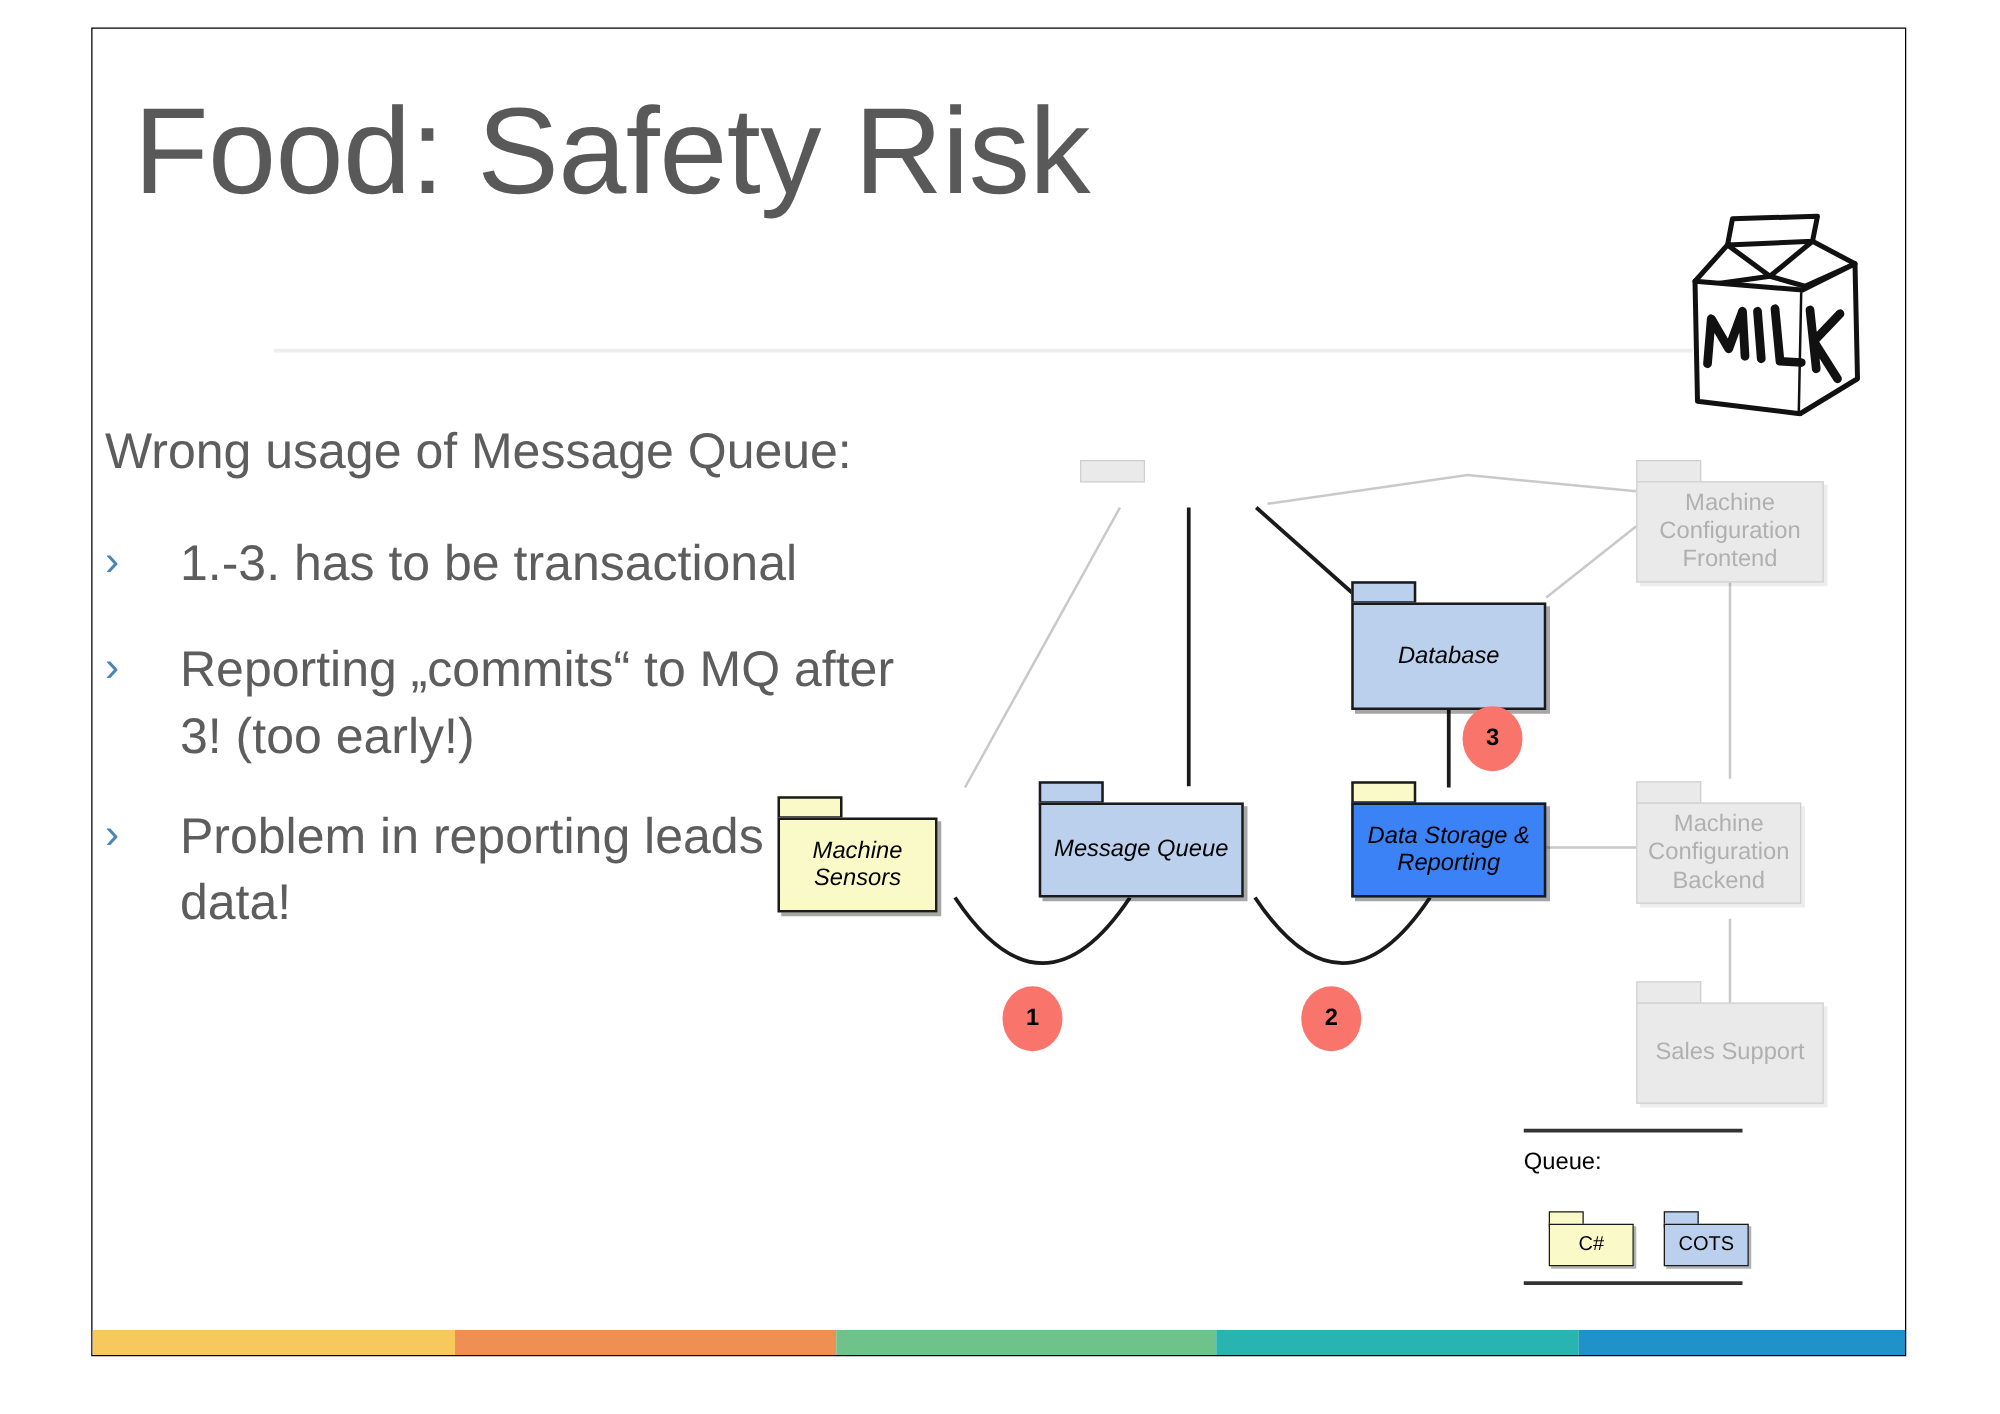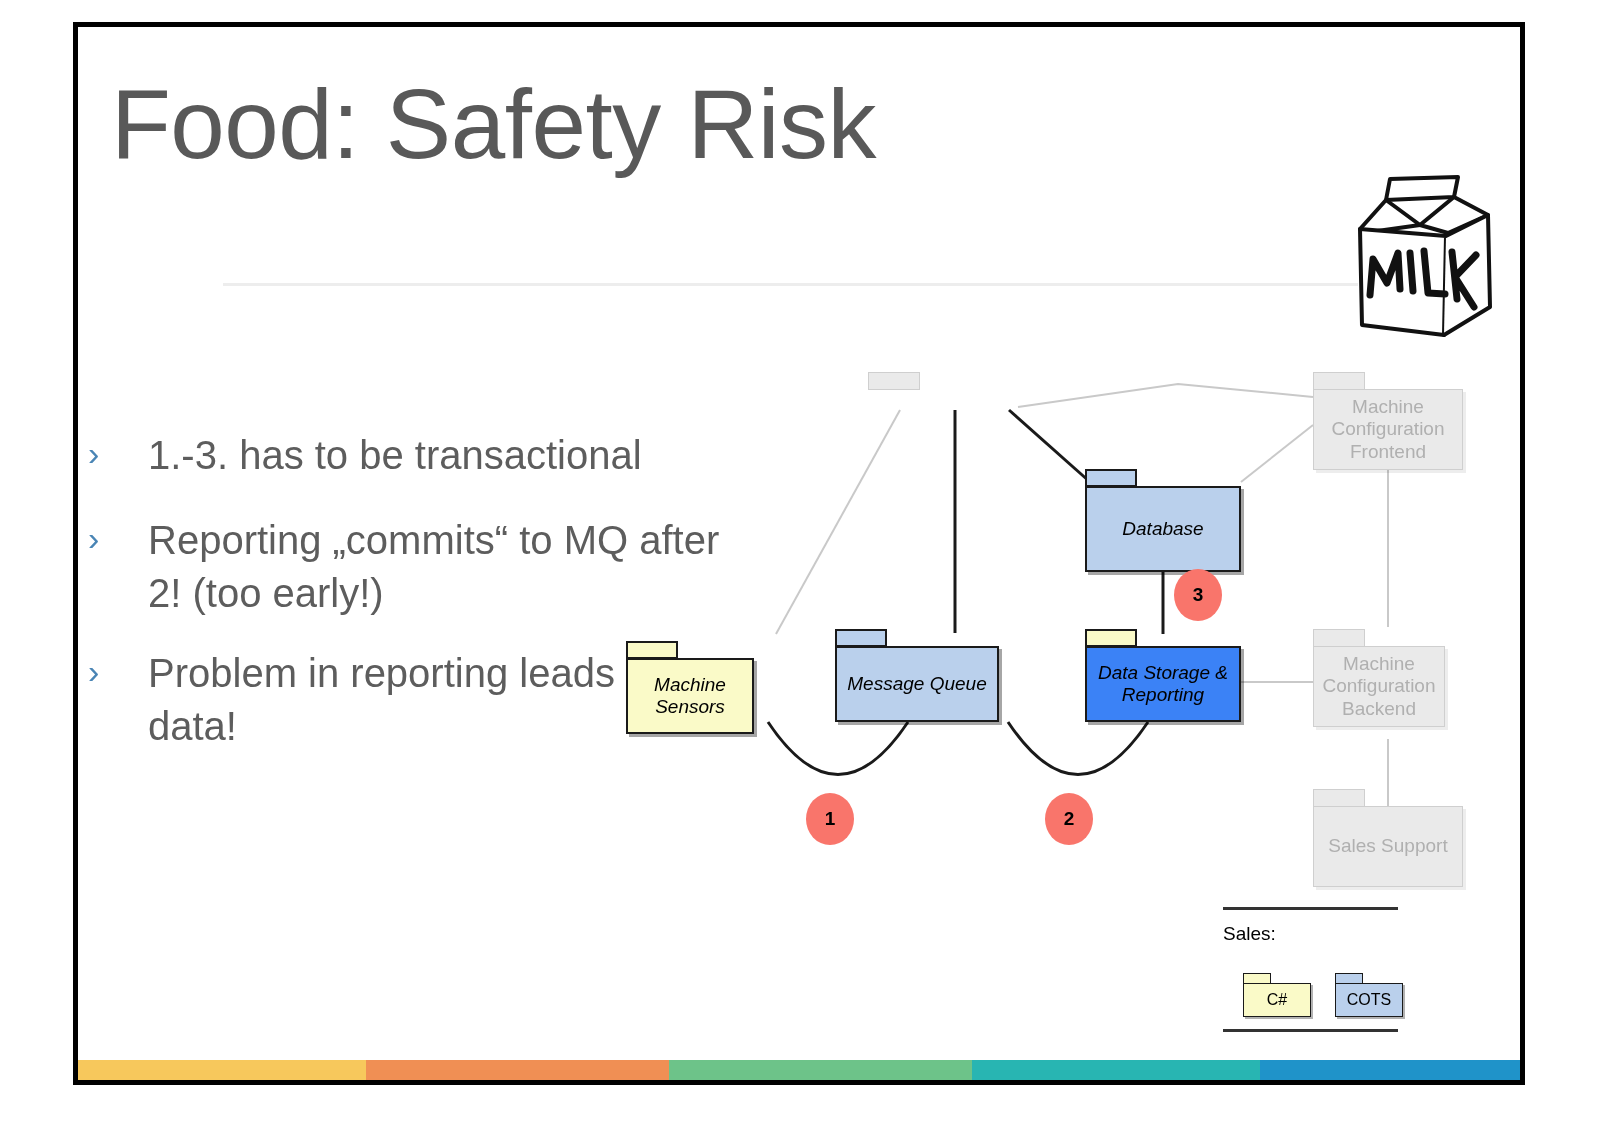--- a/index.html
+++ b/index.html
@@ -15,21 +15,21 @@
   }
 
   
   #slide {
     position: absolute;
     left: 73px;
     top: 22px;
     width: 1452px;
     height: 1063px;
     background: #ffffff;
-    border: 5px solid #000000;
+    border: 1px solid #000000;
     box-sizing: border-box;
     overflow: hidden;
   }
 
   
   #title {
     position: absolute;
     left: 33px;
     top: 48px;
     font-size: 98px;
@@ -208,28 +208,29 @@
       <g fill="none" stroke="#111" stroke-width="7" stroke-linecap="round" stroke-linejoin="round">
         <path d="M22 128 L25 92 L39 116 L50 86 L52 122"></path>
         <path d="M62 86 L65 124"></path>
         <path d="M76 84 L80 126 L97 127"></path>
         <path d="M104 85 L109 132 M128 88 L107 110 L126 140"></path>
       </g>
       <text x="0" y="0" font-size="0">MILK</text>
     </svg>
   </div>
 
+  <div id="lead">Wrong usage of Message Queue:</div>
 
   <div class="bullet" id="b1">
     <span class="chev">›</span>
     <span class="btext">1.-3. has to be transactional</span>
   </div>
   <div class="bullet" id="b2">
     <span class="chev">›</span>
-    <span class="btext">Reporting „commits“ to MQ after 2! (too early!)</span>
+    <span class="btext">Reporting „commits“ to MQ after 3! (too early!)</span>
   </div>
   <div class="bullet" id="b3">
     <span class="chev">›</span>
     <span class="btext">Problem in reporting leads to lost data!</span>
   </div>
 
   <svg id="diagram" viewBox="0 0 1452 1063">
     <g fill="none">
 
       <path d="M940 380 L1100 357 L1235 370" stroke="#c9c9c9" stroke-width="2"></path>
@@ -292,21 +293,21 @@
   </div>
   <div class="marker" style="left:967px; top:766px; width:48px; height:52px; background:#f9756b;">
     <span>2</span>
   </div>
   <div class="marker" style="left:1096px; top:542px; width:48px; height:52px; background:#f9756b;">
     <span>3</span>
   </div>
 
   <div id="legend">
     <div class="rule-top"></div>
-    <div class="lbl">Sales:</div>
+    <div class="lbl">Queue:</div>
 
     <div class="legend-pkg" id="lg-cs">
       <div class="tab" style="background:#fafac8;"></div>
       <div class="body" style="background:#fafac8;">C#</div>
     </div>
 
     <div class="legend-pkg" id="lg-cots">
       <div class="tab" style="background:#bad0ec;"></div>
       <div class="body" style="background:#bad0ec;">COTS</div>
     </div>

